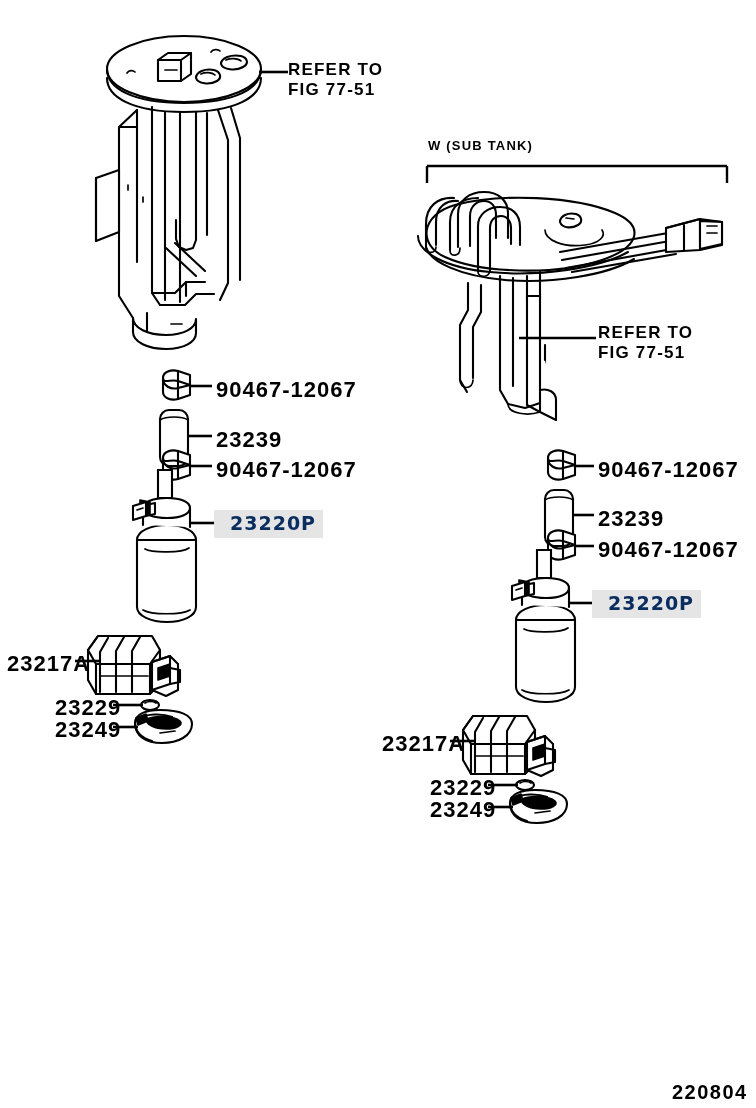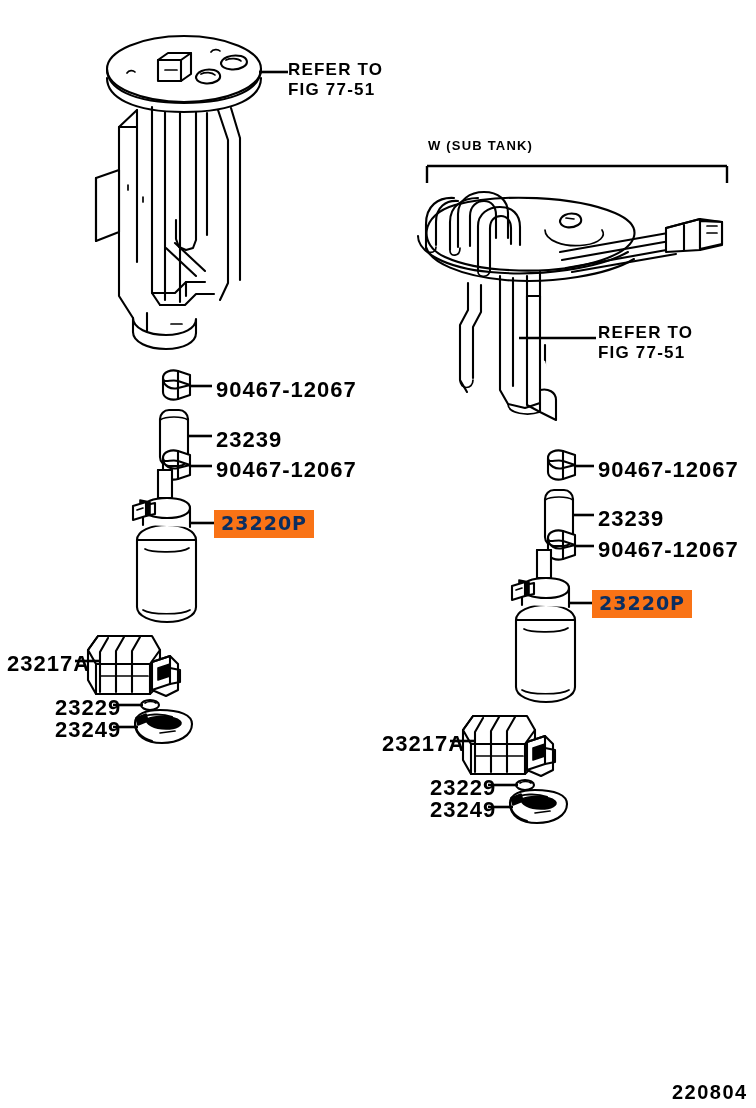--- a/index.html
+++ b/index.html
@@ -38,27 +38,27 @@
   .lbl-group {
     font-size: 13px;
     letter-spacing: 1.2px;
   }
   .lbl-figno {
     font-size: 20px;
     letter-spacing: 1.5px;
   }
   .hl {
     position: absolute;
-    background: #f97316;
+    background: #e5e5e5;
     color: #0B2E60;
     font-family: "DejaVu Sans", sans-serif;
     font-weight: bold;
     font-size: 19px;
     letter-spacing: 1px;
-    padding: 3px 7px 4px 7px;
+    padding: 3px 7px 4px 16px;
     white-space: pre;
     line-height: 1.1;
   }
   svg.art {
     position: absolute;
     left: 0;
     top: 0;
     width: 756px;
     height: 1108px;
     pointer-events: none;

